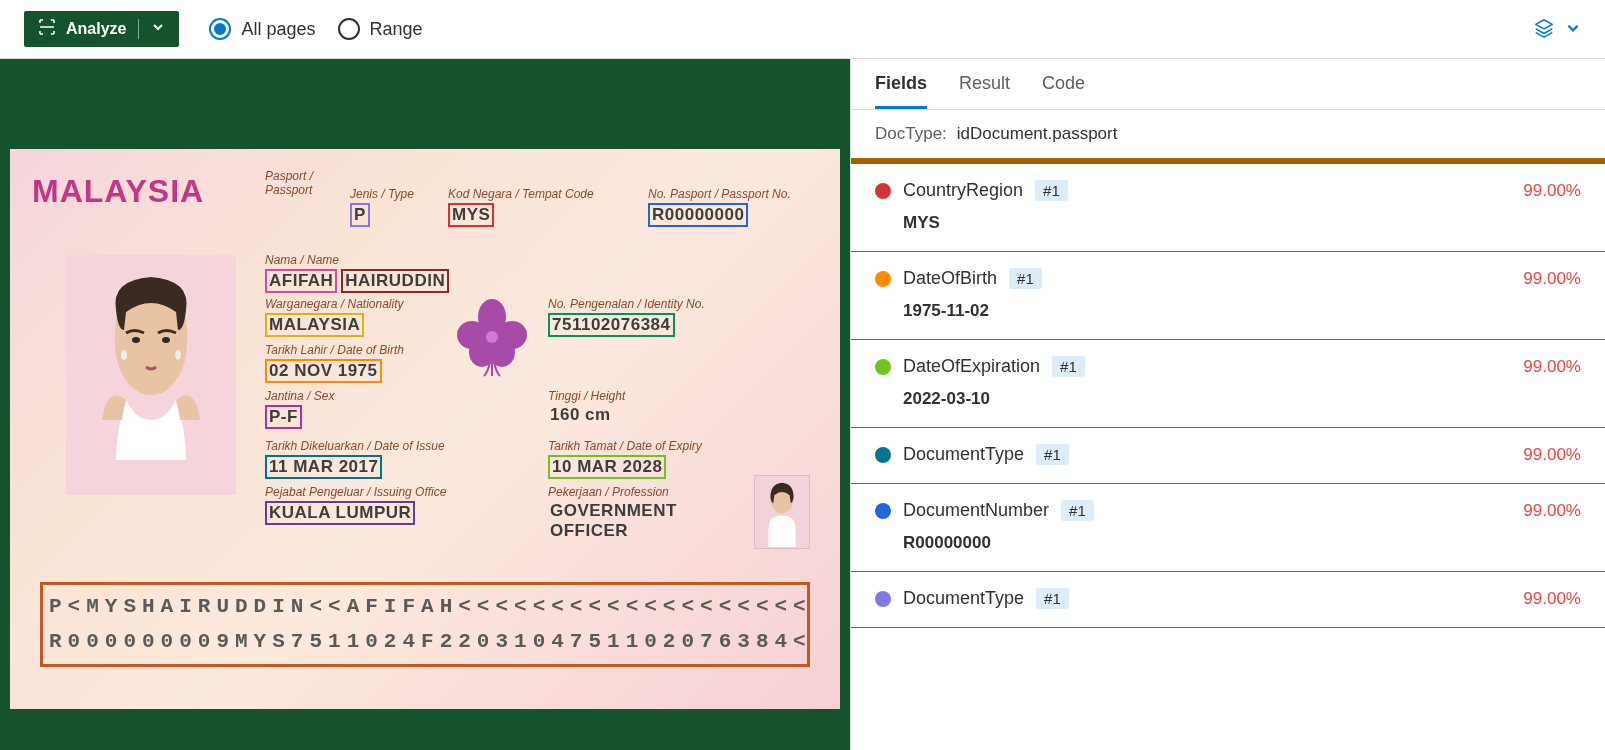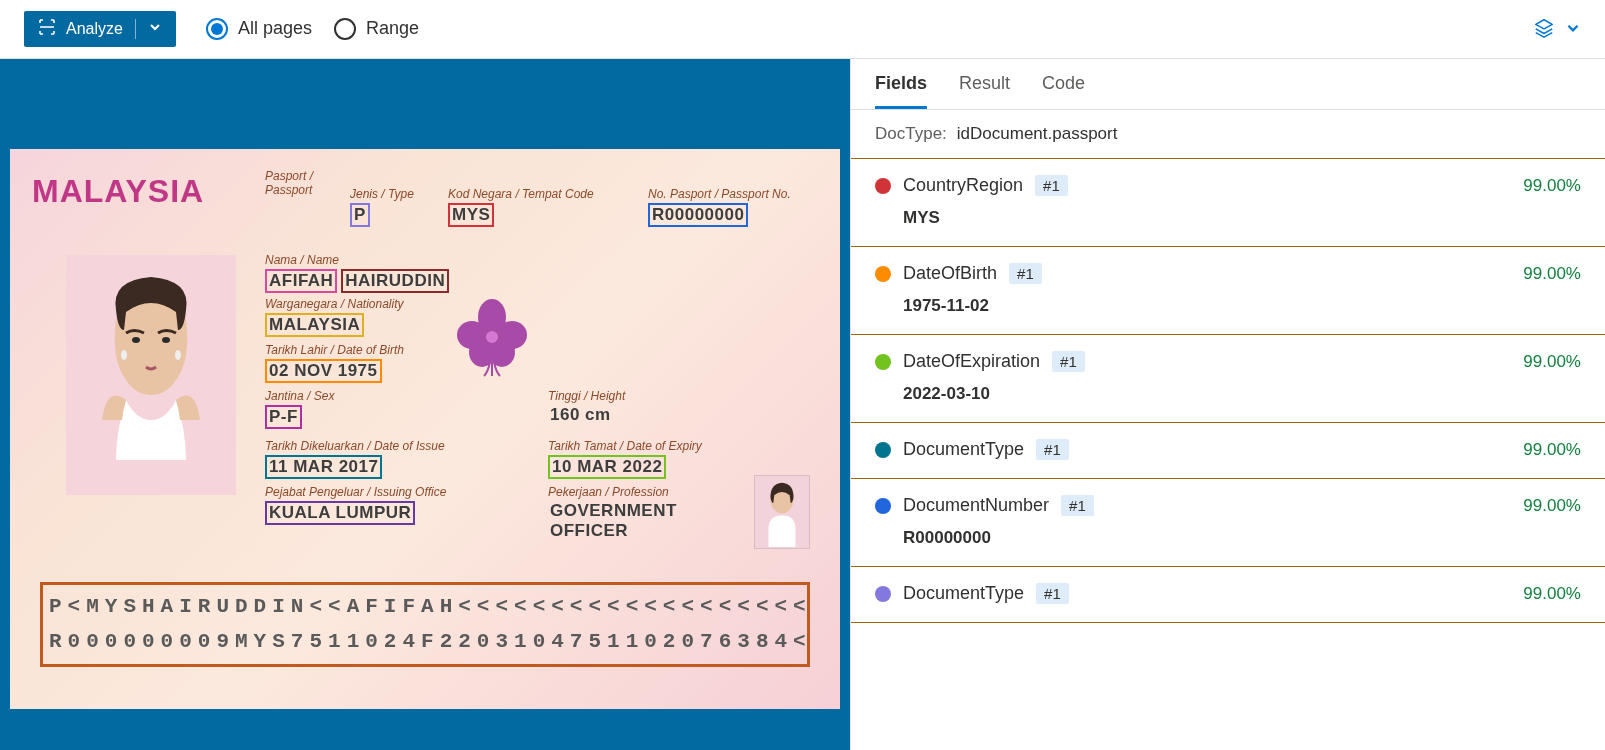--- a/index.html
+++ b/index.html
@@ -1,40 +1,40 @@
 <!DOCTYPE html>
 <html><head>
 <meta charset="utf-8">
 <style>
   * { box-sizing: border-box; margin: 0; padding: 0; }
   body { font-family: "Segoe UI", -apple-system, sans-serif; font-size: 14px; color: #323130; width: 1605px; height: 750px; overflow: hidden; display: flex; flex-direction: column; }
   .toolbar { height: 59px; border-bottom: 1px solid #e1dfdd; display: flex; align-items: center; padding: 0 24px; gap: 20px; }
-  .btn-analyze { background: #0369a1; color: #fff; border: none; height: 36px; padding: 0 14px; display: flex; align-items: center; gap: 10px; font-size: 16px; font-weight: 400; border-radius: 2px; cursor: pointer; }
+  .btn-analyze { background: #14532d; color: #fff; border: none; height: 36px; padding: 0 14px; display: flex; align-items: center; gap: 10px; font-size: 16px; font-weight: 700; border-radius: 2px; cursor: pointer; }
   .btn-analyze .sep { width: 1px; height: 20px; background: rgba(255,255,255,.5); margin: 0 2px; }
   .radio-group { display: flex; align-items: center; gap: 22px; margin-left: 10px; }
-  .radio { display: flex; gap: 10px; font-size: 18px; cursor: pointer; }
+  .radio { display: flex; align-items: center; gap: 10px; font-size: 18px; cursor: pointer; }
   .radio .circ { width: 22px; height: 22px; border: 2px solid #323130; border-radius: 50%; display: flex; align-items: center; justify-content: center; }
   .radio.on .circ { border-color: #0078d4; }
   .radio.on .dot { width: 12px; height: 12px; background: #0078d4; border-radius: 50%; }
   .tb-right { margin-left: auto; display: flex; align-items: center; gap: 10px; color: #0078d4; }
   .main { display: flex; flex: 1; min-height: 0; }
-  .left { width: 850px; background: #0369a1; overflow: hidden; }
+  .left { width: 850px; background: #14532d; overflow: hidden; }
   .right { flex: 1; border-left: 1px solid #e1dfdd; display: flex; flex-direction: column; }
   .tabs { display: flex; gap: 32px; padding: 0 24px; border-bottom: 1px solid #e1dfdd; }
   .tab { padding: 14px 0 12px; font-size: 18px; color: #605e5c; cursor: pointer; border-bottom: 3px solid transparent; }
   .tab.active { color: #323130; font-weight: 600; border-bottom-color: #0078d4; }
-  .docrow { padding: 14px 24px; border-bottom: 1px solid #a16207; font-size: 17px; display: flex; gap: 10px; }
+  .docrow { padding: 14px 24px; border-bottom: 6px solid #a16207; font-size: 17px; display: flex; gap: 10px; }
   .docrow .k { color: #605e5c; }
   .fields { overflow-y: scroll; flex: 1; }
   .field { padding: 16px 24px 18px; border-bottom: 1px solid #a16207; }
   .field-head { display: flex; align-items: center; gap: 12px; }
   .swatch { width: 16px; height: 16px; border-radius: 50%; }
   .fname { font-size: 18px; }
   .chip { background: #deecf9; padding: 2px 8px; font-size: 15px; border-radius: 2px; color: #323130; }
-  .conf { margin-left: auto; font-size: 17px; color: #15803d; }
+  .conf { margin-left: auto; font-size: 17px; color: #ef4444; }
   .fval { margin-left: 28px; margin-top: 12px; font-size: 17px; font-weight: 600; }
 
   
   .passport-pad { padding-top: 90px; }
   .passport { width: 830px; height: 560px; margin: 0 auto; background: linear-gradient(135deg, #f6d5dc 0%, #f9e4d6 30%, #fce9dd 55%, #f6d0d6 100%); position: relative; overflow: hidden; font-family: Arial, sans-serif; }
   .mytitle { position: absolute; top: 24px; left: 22px; font-size: 32px; font-weight: 800; letter-spacing: 1px; color: #c03786; }
   .photo { position: absolute; left: 56px; top: 106px; width: 170px; height: 240px; }
   .photo .bg { width: 100%; height: 100%; background: #f5d4db; }
   .lbl { font-size: 12px; font-style: italic; color: #8b4a2a; margin-bottom: 2px; display:block; }
   .val { font-size: 17px; font-weight: 800; color: #3d3d3d; letter-spacing: .5px; display:inline-block; padding: 0 2px; }
@@ -137,25 +137,26 @@
           </div>
         <div class="field-box" style="left:340px;top:38px"><span class="lbl">Jenis / Type</span><span class="val hl" style="border-color:#8378de">P</span></div>
         <div class="field-box" style="left:438px;top:38px"><span class="lbl">Kod Negara / Tempat Code</span><span class="val hl" style="border-color:#d13438">MYS</span></div>
         <div class="field-box" style="left:638px;top:38px"><span class="lbl">No. Pasport / Passport No.</span><span class="val hl" style="border-color:#2266dd">R00000000</span></div>
 
         <div class="field-box" style="left:255px;top:104px"><span class="lbl">Nama / Name</span>
           <span class="val hl" style="border-color:#d64aa0">AFIFAH</span>
           <span class="val hl" style="border-color:#8b2a2a">HAIRUDDIN</span>
         </div>
         <div class="field-box" style="left:255px;top:148px"><span class="lbl">Warganegara / Nationality</span><span class="val hl" style="border-color:#e0b020">MALAYSIA</span></div>
+        <div class="field-box" style="left:538px;top:148px"><span class="lbl">No. Pengenalan / Identity No.</span><span class="val hl" style="border-color:#0a9060">751102076384</span></div>
         <div class="field-box" style="left:255px;top:194px"><span class="lbl">Tarikh Lahir / Date of Birth</span><span class="val hl" style="border-color:#ff8c00">02 NOV 1975</span></div>
         <div class="field-box" style="left:255px;top:240px"><span class="lbl">Jantina / Sex</span><span class="val hl" style="border-color:#b030a0">P-F</span></div>
         <div class="field-box" style="left:538px;top:240px"><span class="lbl">Tinggi / Height</span><span class="val">160 cm</span></div>
         <div class="field-box" style="left:255px;top:290px"><span class="lbl">Tarikh Dikeluarkan / Date of Issue</span><span class="val hl" style="border-color:#00758f">11 MAR 2017</span></div>
-        <div class="field-box" style="left:538px;top:290px"><span class="lbl">Tarikh Tamat / Date of Expiry</span><span class="val hl" style="border-color:#73c31f">10 MAR 2022</span></div>
+        <div class="field-box" style="left:538px;top:290px"><span class="lbl">Tarikh Tamat / Date of Expiry</span><span class="val hl" style="border-color:#73c31f">10 MAR 2028</span></div>
         <div class="field-box" style="left:255px;top:336px"><span class="lbl">Pejabat Pengeluar / Issuing Office</span><span class="val hl" style="border-color:#6a3aa0">KUALA LUMPUR</span></div>
         <div class="field-box" style="left:538px;top:336px"><span class="lbl">Pekerjaan / Profession</span><span class="val">GOVERNMENT</span><br><span class="val">OFFICER</span></div>
 
         <div class="mrz">
           <div>P&lt;MYSHAIRUDDIN&lt;&lt;AFIFAH&lt;&lt;&lt;&lt;&lt;&lt;&lt;&lt;&lt;&lt;&lt;&lt;&lt;&lt;&lt;&lt;&lt;&lt;&lt;&lt;&lt;&lt;</div>
           <div>R000000009MYS7511024F2203104751102076384&lt;&lt;04</div>
         </div>
       </div>
     </div>
   </div>

